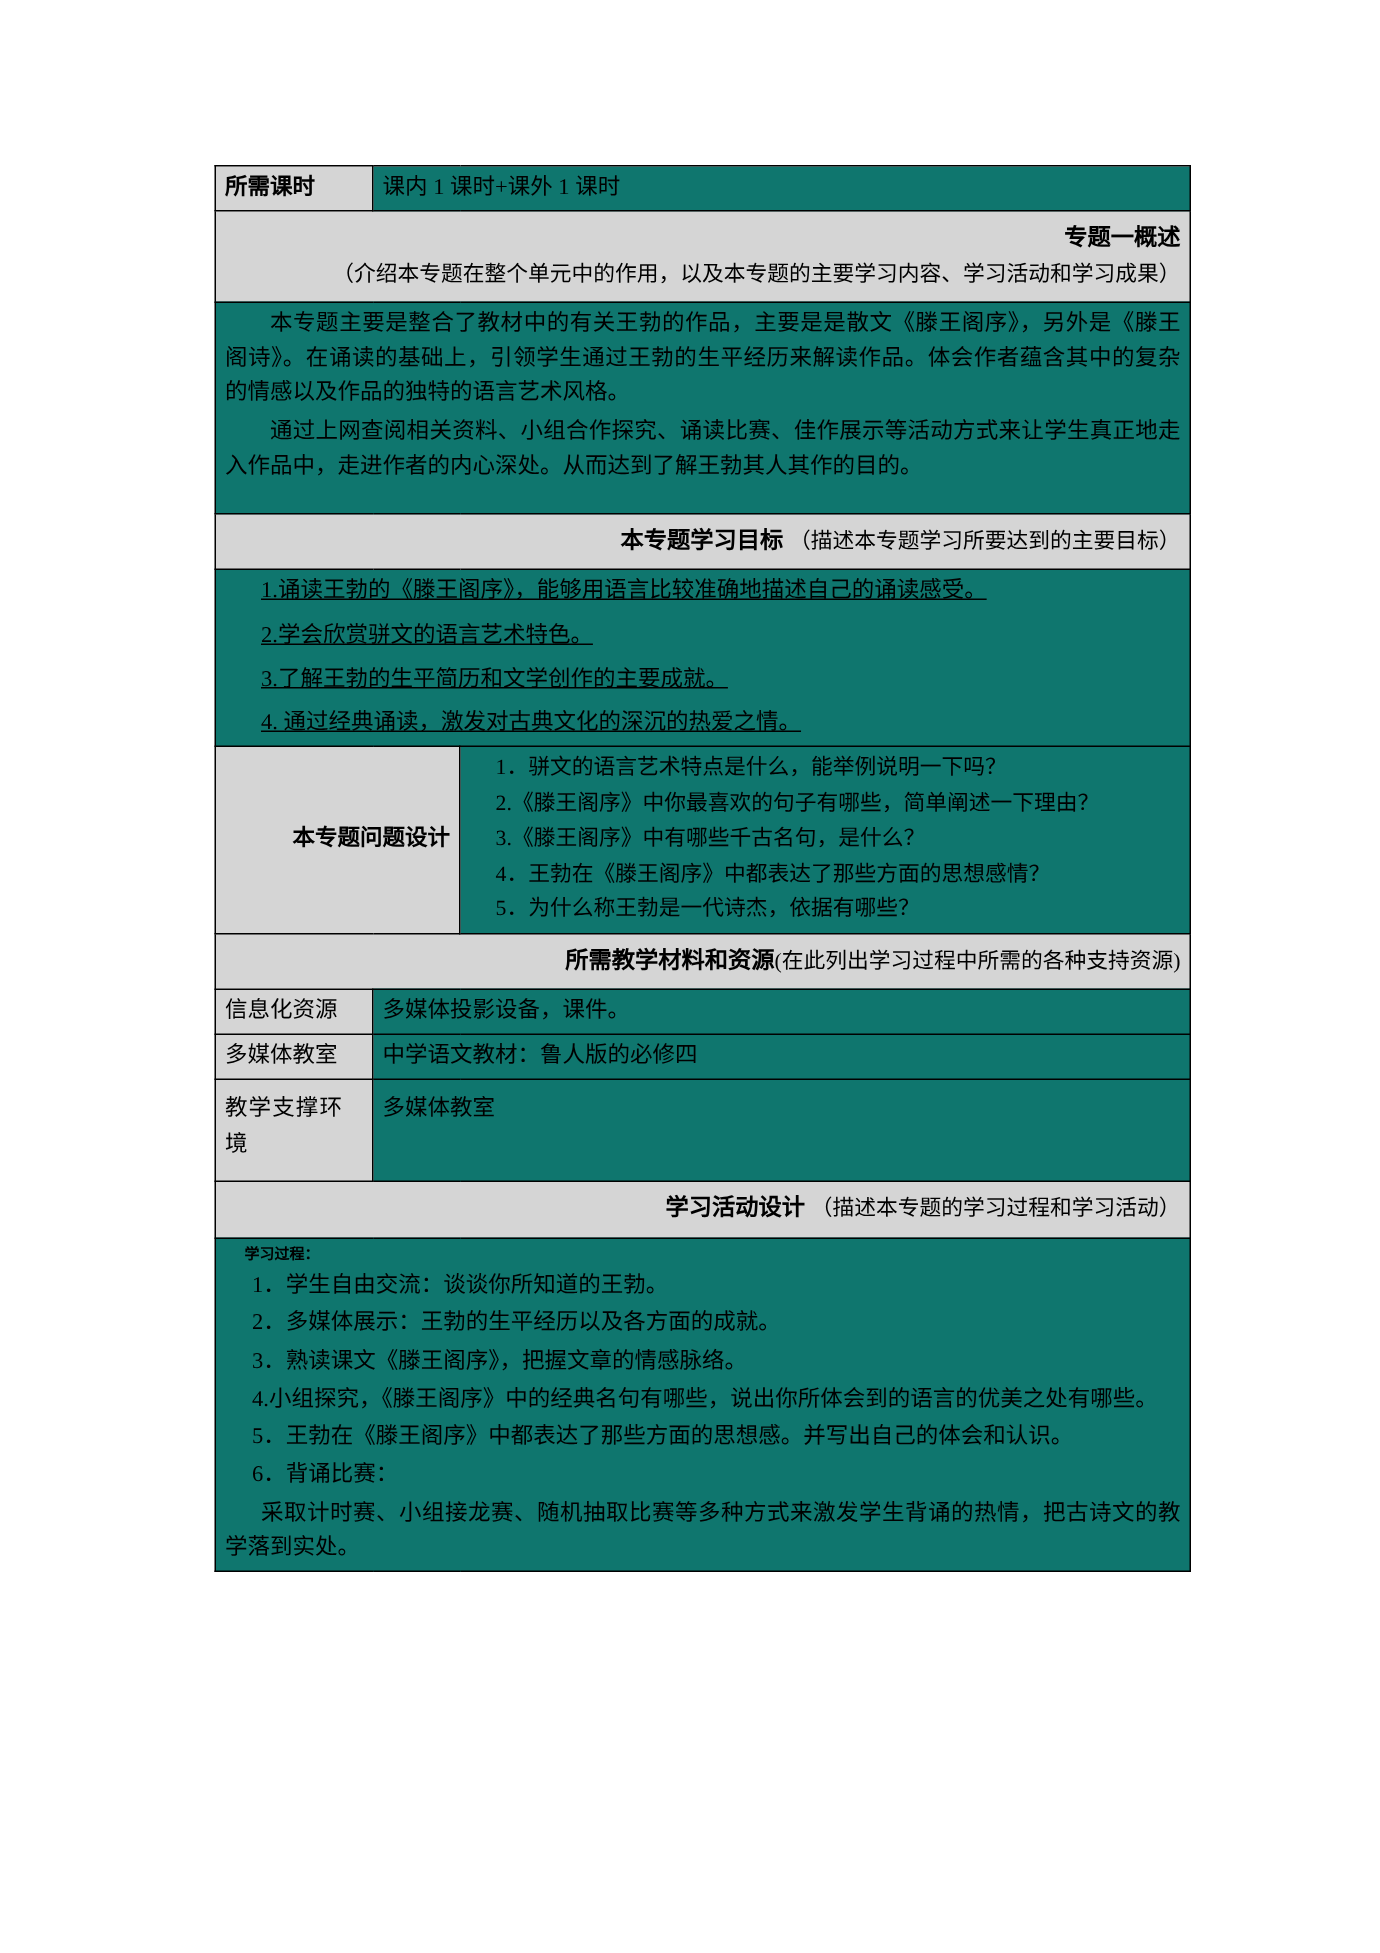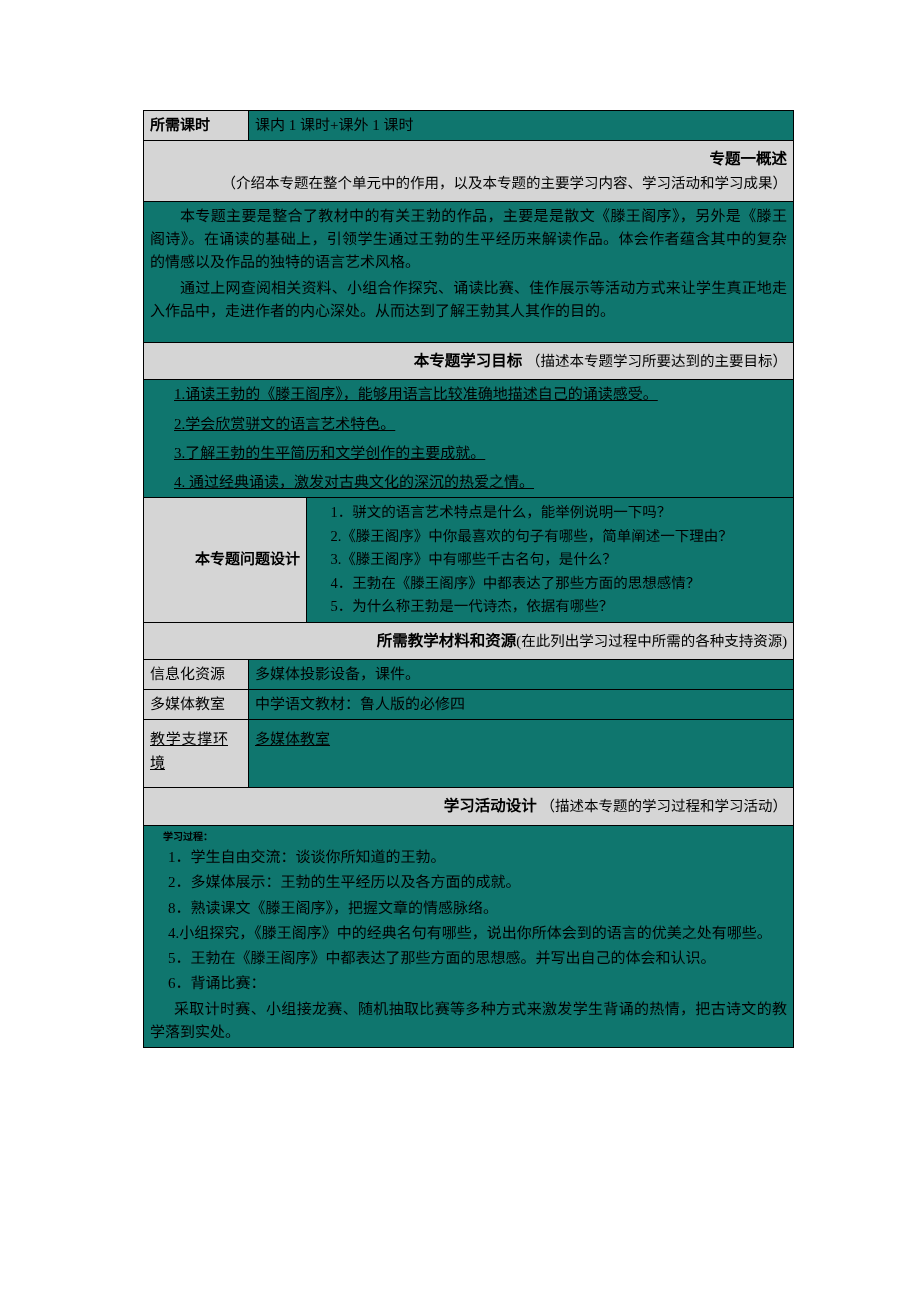--- a/index.html
+++ b/index.html
@@ -131,21 +131,20 @@
     width: 5.2em;
   }
   .res-val {
     padding-left: 10px;
   }
   .res-val.indent {
     padding-left: 28px;
   }
   .cell-tall {
     height: 56px;
-    text-decoration: underline;
   }
   .q-label {
     text-align: right;
     padding-left: 8px;
     margin-top: 28px;
   }
   .tail-para {
     margin: 0;
     text-indent: 1.6em;
     text-align: justify;
@@ -243,21 +242,21 @@
           <span class="hdr-note">（描述本专题的学习过程和学习活动）</span>
         </td>
       </tr>
 
       <tr>
         <td class="white body-cell" colspan="3">
           <p class="sub-title">学习过程：</p>
           <ul class="alist">
             <li>1．学生自由交流：谈谈你所知道的王勃。</li>
             <li>2．多媒体展示：王勃的生平经历以及各方面的成就。</li>
-            <li>8．熟读课文《滕王阁序》，把握文章的情感脉络。</li>
+            <li>3．熟读课文《滕王阁序》，把握文章的情感脉络。</li>
             <li class="hang">4.小组探究，《滕王阁序》中的经典名句有哪些，说出你所体会到的语言的优美之处有哪些。</li>
             <li>5．王勃在《滕王阁序》中都表达了那些方面的思想感。并写出自己的体会和认识。</li>
             <li>6．背诵比赛：</li>
           </ul>
           <p class="tail-para">采取计时赛、小组接龙赛、随机抽取比赛等多种方式来激发学生背诵的热情，把古诗文的教学落到实处。</p>
         </td>
       </tr>
 
     </tbody>
   </table>

